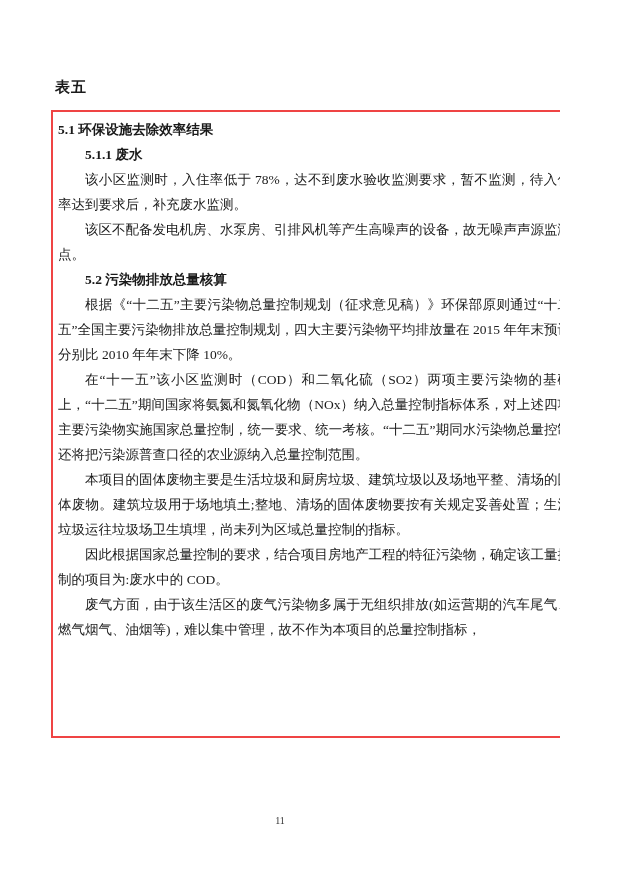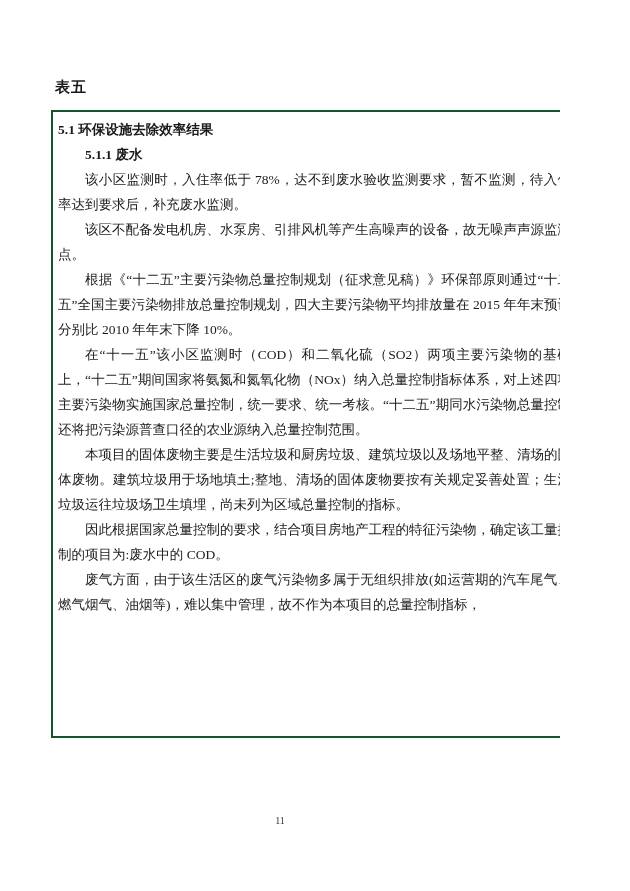--- a/index.html
+++ b/index.html
@@ -23,21 +23,21 @@
     font-size: 15px;
     font-weight: bold;
     letter-spacing: 1px;
   }
   .doc-box {
     position: absolute;
     left: 51px;
     top: 110px;
     width: 527px;
     height: 628px;
-    border: 2px solid #14532d;
+    border: 2px solid #ef4444;
     box-sizing: border-box;
     padding: 5px 5px 0 5px;
   }
   .sec {
     font-size: 13.5px;
     line-height: 25px;
   }
   .sec-h1 {
     font-weight: bold;
   }
@@ -65,20 +65,21 @@
 
 <div class="page">
 
   <div class="table-label">表五</div>
 
   <div class="doc-box">
     <div class="sec sec-h1">5.1 环保设施去除效率结果</div>
     <div class="sec sec-h2">5.1.1 废水</div>
     <div class="sec sec-p">该小区监测时，入住率低于 78%，达不到废水验收监测要求，暂不监测，待入住率达到要求后，补充废水监测。</div>
     <div class="sec sec-p">该区不配备发电机房、水泵房、引排风机等产生高噪声的设备，故无噪声声源监测点。</div>
+    <div class="sec sec-h2">5.2 污染物排放总量核算</div>
     <div class="sec sec-p">根据《“十二五”主要污染物总量控制规划（征求意见稿）》环保部原则通过“十二五”全国主要污染物排放总量控制规划，四大主要污染物平均排放量在 2015 年年末预计分别比 2010 年年末下降 10%。</div>
     <div class="sec sec-p">在“十一五”该小区监测时（COD）和二氧化硫（SO2）两项主要污染物的基础上，“十二五”期间国家将氨氮和氮氧化物（NOx）纳入总量控制指标体系，对上述四项主要污染物实施国家总量控制，统一要求、统一考核。“十二五”期同水污染物总量控制还将把污染源普查口径的农业源纳入总量控制范围。</div>
     <div class="sec sec-p">本项目的固体废物主要是生活垃圾和厨房垃圾、建筑垃圾以及场地平整、清场的固体废物。建筑垃圾用于场地填土;整地、清场的固体废物要按有关规定妥善处置；生活垃圾运往垃圾场卫生填埋，尚未列为区域总量控制的指标。</div>
     <div class="sec sec-p">因此根据国家总量控制的要求，结合项目房地产工程的特征污染物，确定该工量控制的项目为:废水中的 COD。</div>
     <div class="sec sec-p">废气方面，由于该生活区的废气污染物多属于无组织排放(如运营期的汽车尾气、燃气烟气、油烟等)，难以集中管理，故不作为本项目的总量控制指标，</div>
   </div>
 
   <div class="page-number">11</div>
 
 </div>

